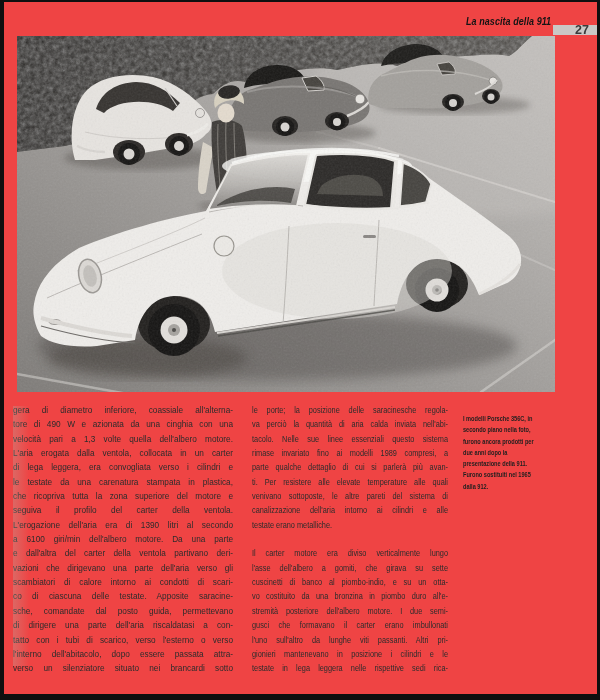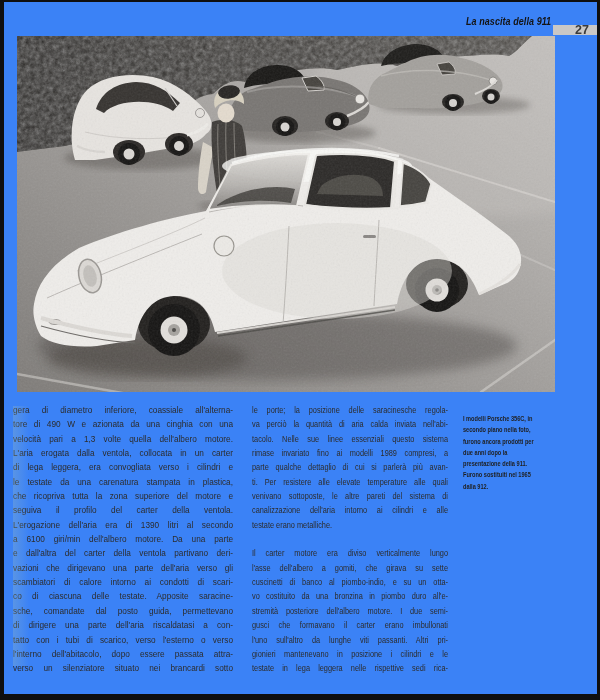--- a/index.html
+++ b/index.html
@@ -1,16 +1,16 @@
 <!DOCTYPE html>
 <html><head>
 <meta charset="utf-8">
 <style>
   html,body{margin:0;padding:0;background:#e8e8e8;}
-  #stage{position:relative;width:600px;height:700px;background:#3b82f6;overflow:hidden;
+  #stage{position:relative;width:600px;height:700px;background:#ef4444;overflow:hidden;
          font-family:"Liberation Sans","DejaVu Sans",sans-serif;}
   
   #frame{position:absolute;inset:0;border-left:4px solid #0f0f0f;border-top:2px solid #0f0f0f;
          border-right:3px solid #0f0f0f;border-bottom:6px solid #0f0f0f;pointer-events:none;z-index:10;}
   
   #title{position:absolute;top:15px;right:49px;font-style:italic;font-weight:bold;font-size:11.5px;
          color:#141414;white-space:nowrap;transform:scaleX(.78);transform-origin:100% 0;letter-spacing:.1px;}
   #pagebar{position:absolute;top:25px;left:553px;right:3px;height:10px;background:#cac8c6;}
   #pagenum{position:absolute;top:23px;right:11px;font-weight:bold;font-size:12.5px;color:#3a3a3a;margin-left:20px;}
   

